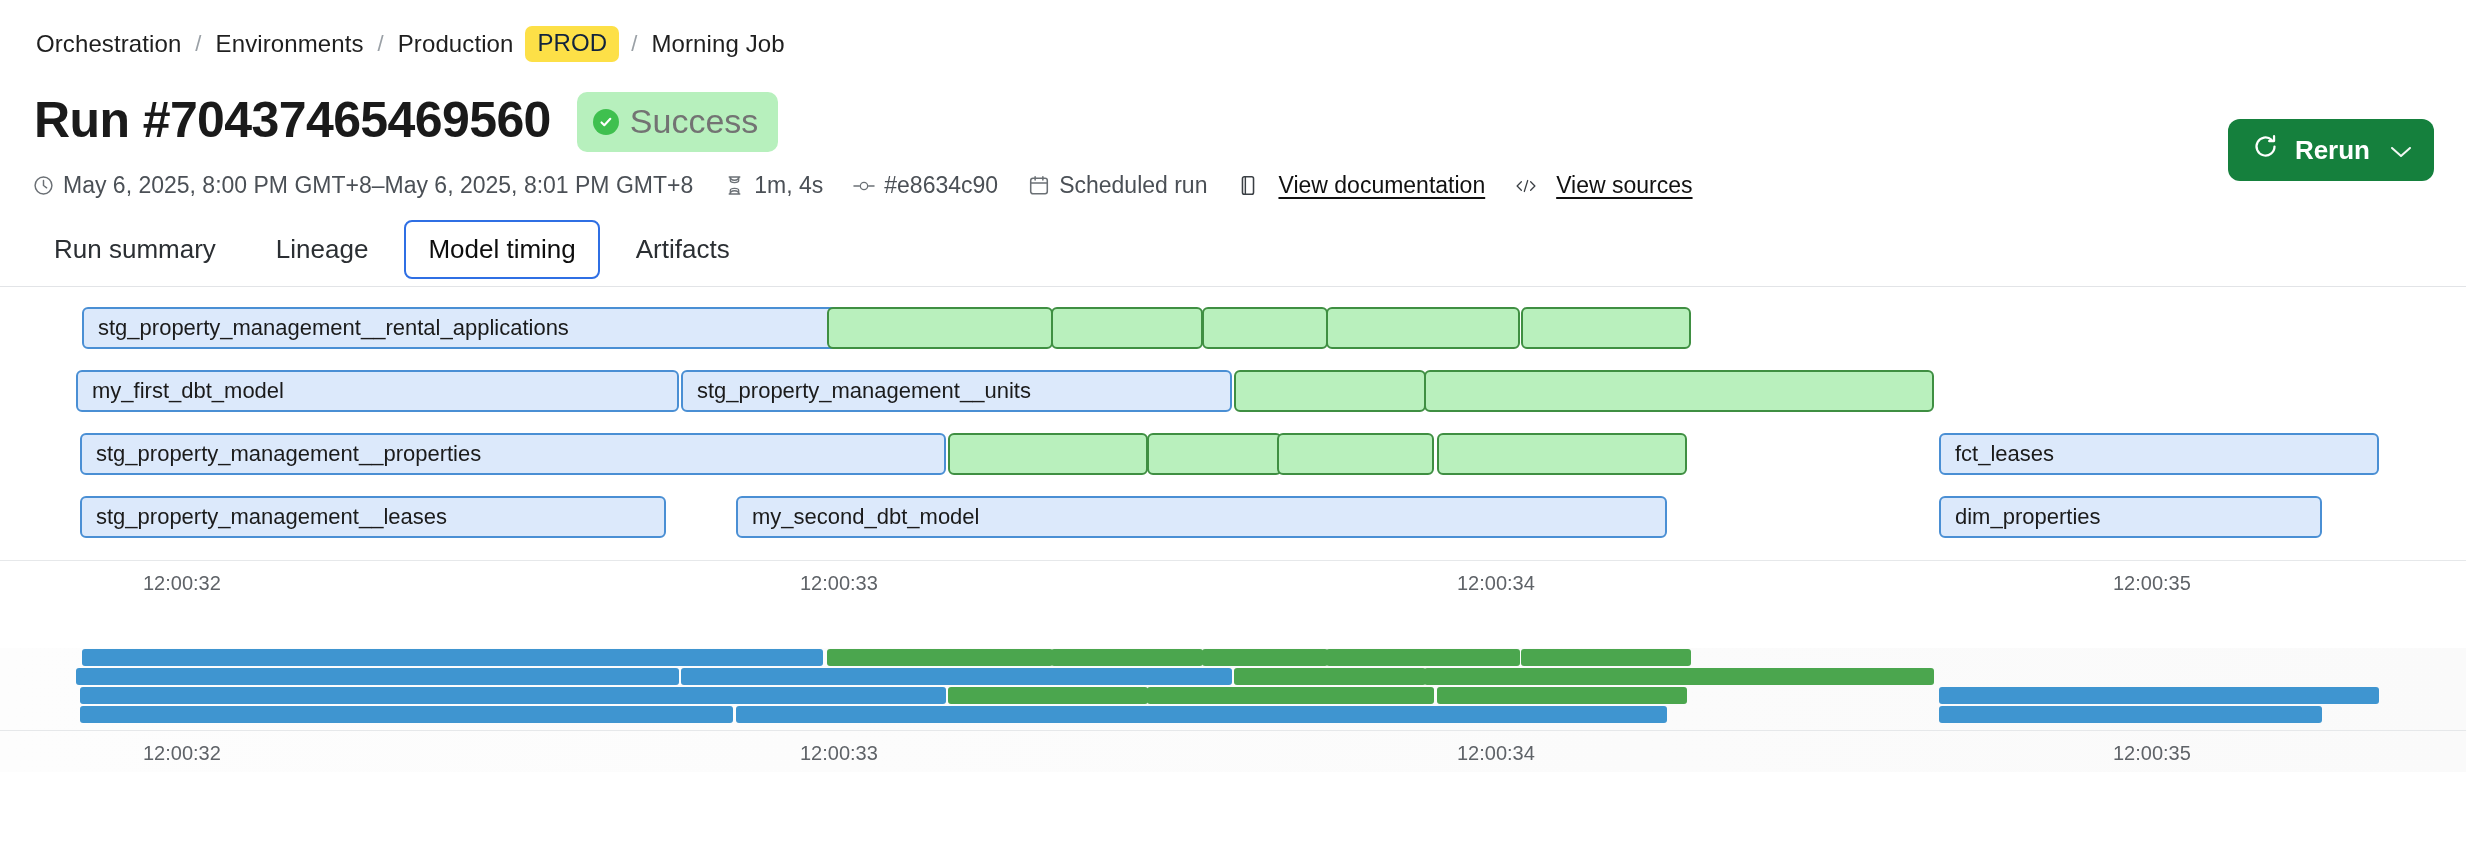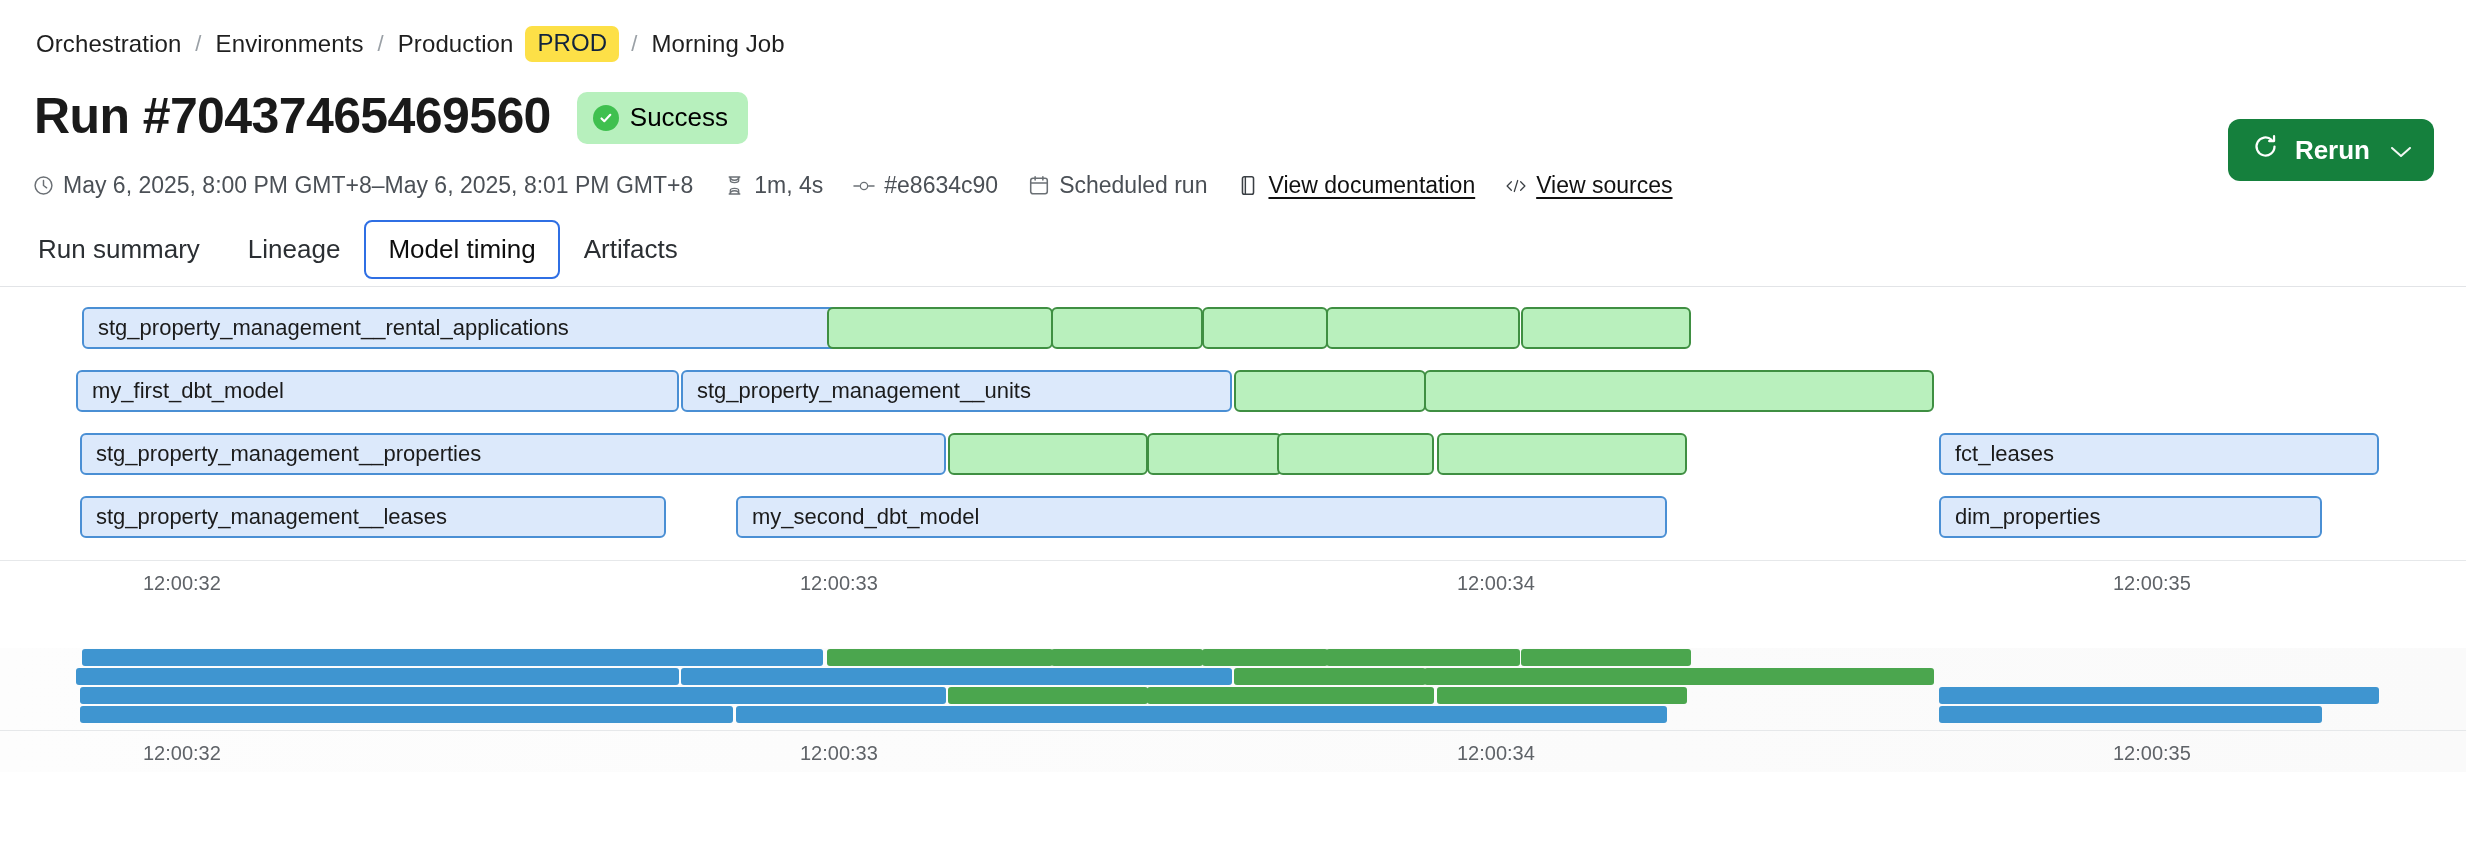--- a/index.html
+++ b/index.html
@@ -27,55 +27,55 @@
 
   
   .title-row {
     position: absolute; left: 34px; top: 88px;
     display: flex; align-items: center; gap: 26px;
   }
   .run-title { font-size: 50px; font-weight: 700; letter-spacing: -0.6px; line-height: 1; }
   .status-badge {
     display: flex; align-items: center; gap: 11px;
     background: #b7f0bd; border-radius: 10px;
-    padding: 10px 20px 11px 16px; font-size: 26px; color: #000000;
+    padding: 10px 20px 11px 16px; font-size: 34px; color: #737373;
     margin-top: 4px;
   }
   .status-check {
     width: 26px; height: 26px; border-radius: 50%;
     background: #3fc04f; display: flex; align-items: center; justify-content: center;
     flex: 0 0 auto;
   }
   .status-check svg { display:block; }
 
   
   .meta-row {
     position: absolute; left: 32px; top: 172px;
     display: flex; align-items: center;
     font-size: 23px; color: #4b5056;
   }
   .meta-item { display: flex; align-items: center; gap: 9px; margin-right: 30px; white-space: nowrap; }
   .meta-item .ico { width: 22px; height: 22px; display: inline-flex; align-items: center; justify-content: center; flex: 0 0 auto; }
   .meta-link { color: #111; text-decoration: underline; text-underline-offset: 4px; }
-  .meta-link-strong { font-weight: 500; }
+  .meta-link-strong { font-weight: 500; margin-left: 10px; }
 
   
   .rerun-btn {
     position: absolute; right: 32px; top: 119px;
     background: #15803d; color: #fff; border-radius: 12px;
     height: 62px; display: flex; align-items: center; gap: 16px;
     padding: 0 22px 0 24px; font-size: 26px; font-weight: 600;
     cursor: pointer; user-select: none;
   }
   .rerun-btn .chev { margin-left: 4px; opacity: .95; }
 
   
   .tabs {
-    position: absolute; left: 14px; top: 220px;
-    display: flex; align-items: center; gap: 0px;
+    position: absolute; left: 30px; top: 220px;
+    display: flex; align-items: center; gap: 12px;
     font-size: 26px;
   }
   .tab {
     padding: 12px 22px; color: #2b2f33; white-space: nowrap; cursor: pointer;
     border: 2px solid transparent; border-radius: 8px;
   }
   .tab.active {
     border-color: #2f6fe4; color: #0d0d0d; font-weight: 400;
     background: #fff;
   }

